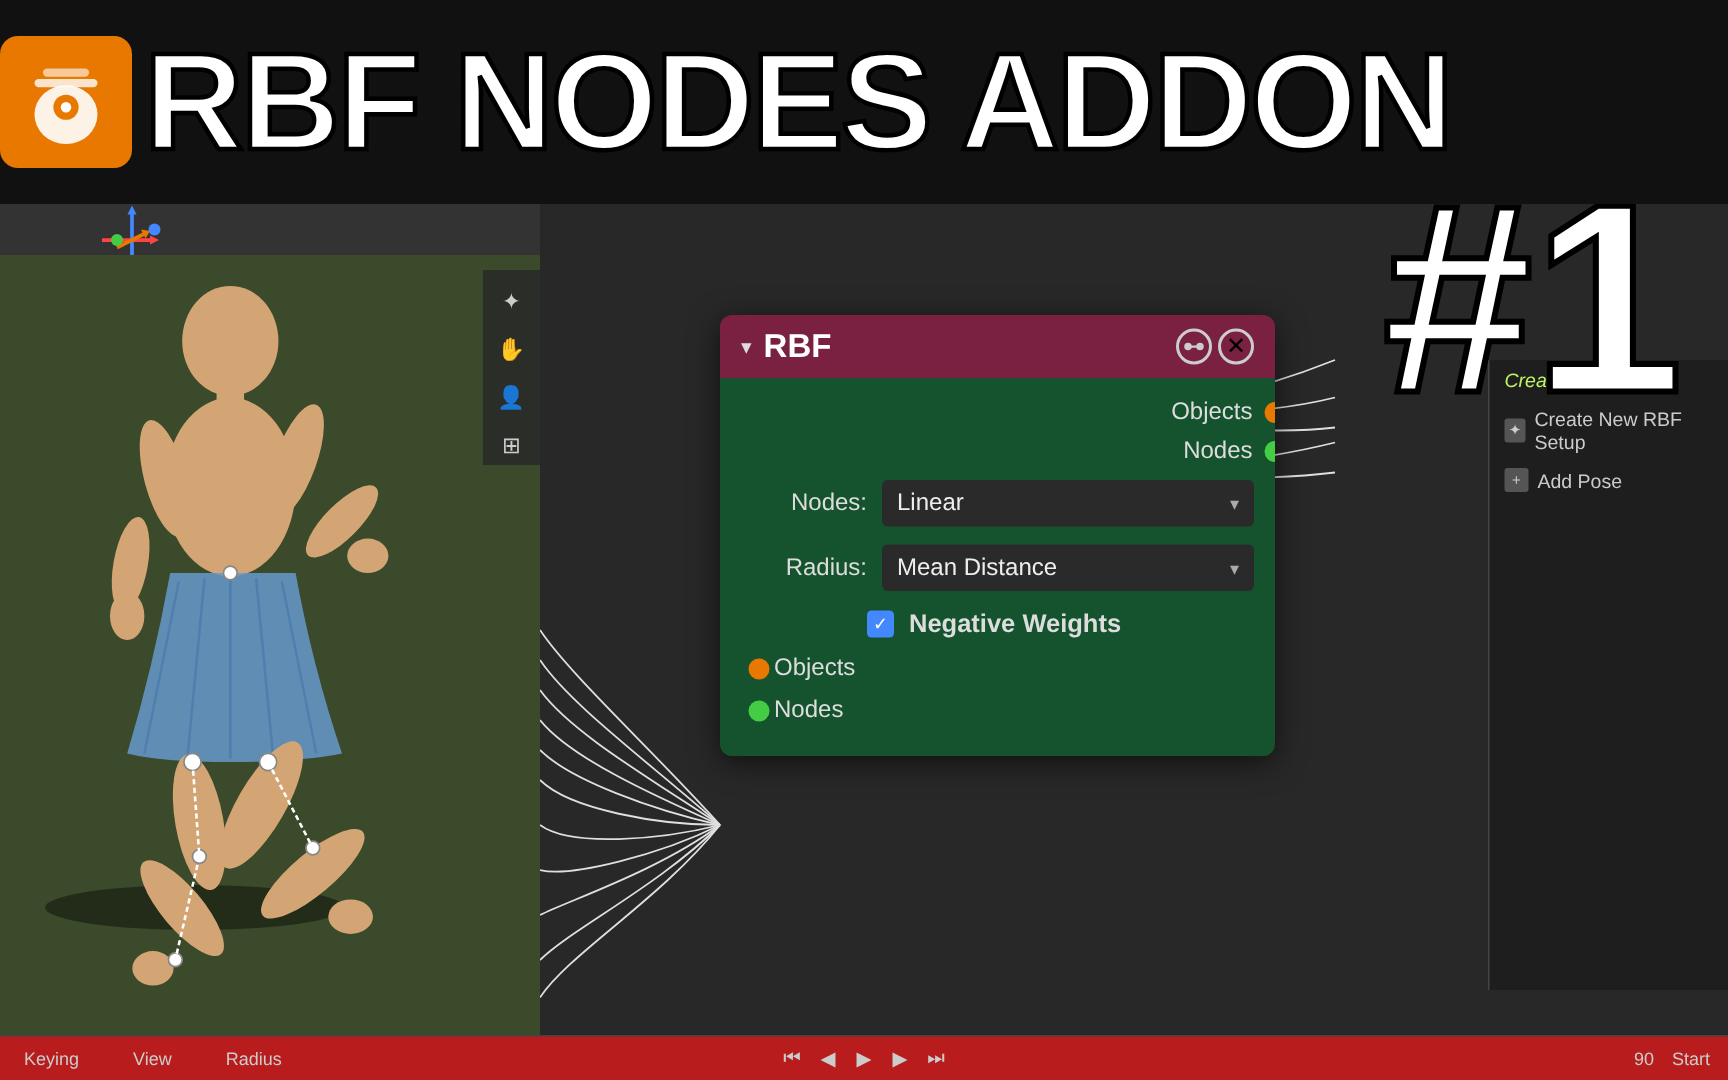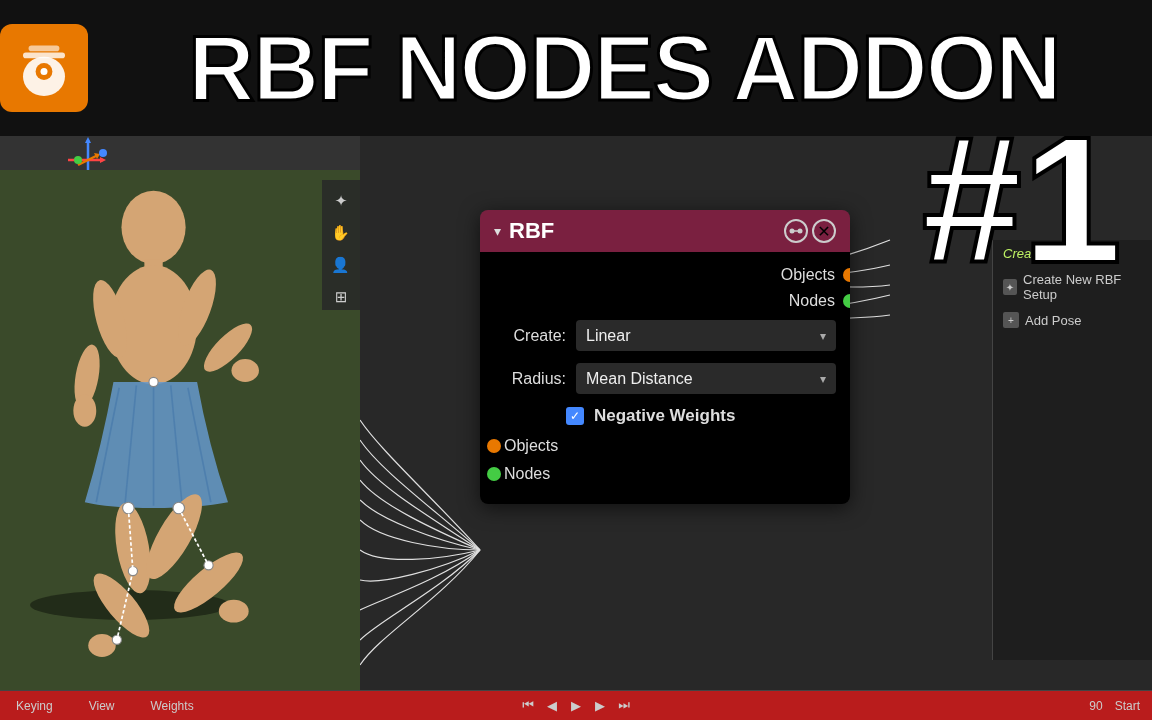--- a/index.html
+++ b/index.html
@@ -15,21 +15,20 @@
 
     
     #banner {
       position: absolute;
       top: 0; left: 0;
       width: 100%; height: 136px;
       background: #111;
       display: flex;
       align-items: center;
       z-index: 10;
-      text-align: center;
     }
 
     #blender-logo {
       width: 88px; height: 88px;
       background: #e87800;
       border-radius: 12px;
       margin: 16px 0 16px 0;
       display: flex; align-items: center; justify-content: center;
       flex-shrink: 0;
       position: relative;
@@ -163,22 +162,22 @@
 
     .header-icon-btn {
       width: 24px; height: 24px;
       border: 2px solid #ccc;
       border-radius: 50%;
       display: flex; align-items: center; justify-content: center;
       cursor: pointer;
     }
 
     #rbf-body {
-      background: #000000;
-      padding: 10px 0 16px 0;
+      background: #14532d;
+      padding: 10px 0 16px 12px;
     }
 
     
     .socket-row-output {
       display: flex;
       align-items: center;
       justify-content: flex-end;
       padding: 4px 0px 4px 14px;
       gap: 8px;
     }
@@ -547,21 +546,21 @@
         <span class="socket-label">Objects</span>
         <div class="socket-dot socket-orange"></div>
       </div>
 
       <div class="socket-row-output">
         <span class="socket-label">Nodes</span>
         <div class="socket-dot socket-green"></div>
       </div>
 
       <div class="param-row">
-        <span class="param-label">Create:</span>
+        <span class="param-label">Nodes:</span>
         <div class="select-wrapper">
           <select>
             <option>Linear</option>
             <option>Gaussian</option>
             <option>Multiquadric</option>
           </select>
           <span class="select-arrow">▾</span>
         </div>
       </div>
 
@@ -606,21 +605,21 @@
       <div class="rp-icon">+</div>
       <span>Add Pose</span>
     </div>
   </div>
 
 </div>
 
 <div id="bottom-bar">
   <span class="bottom-tab">Keying</span>
   <span class="bottom-tab">View</span>
-  <span class="bottom-tab">Weights</span>
+  <span class="bottom-tab">Radius</span>
 
   <div id="playback">
     <div class="play-btn">⏮</div>
     <div class="play-btn">◀</div>
     <div class="play-btn">▶</div>
     <div class="play-btn">▶</div>
     <div class="play-btn">⏭</div>
   </div>
 
   <div style="margin-left:auto; display:flex; align-items:center; gap:12px;">

